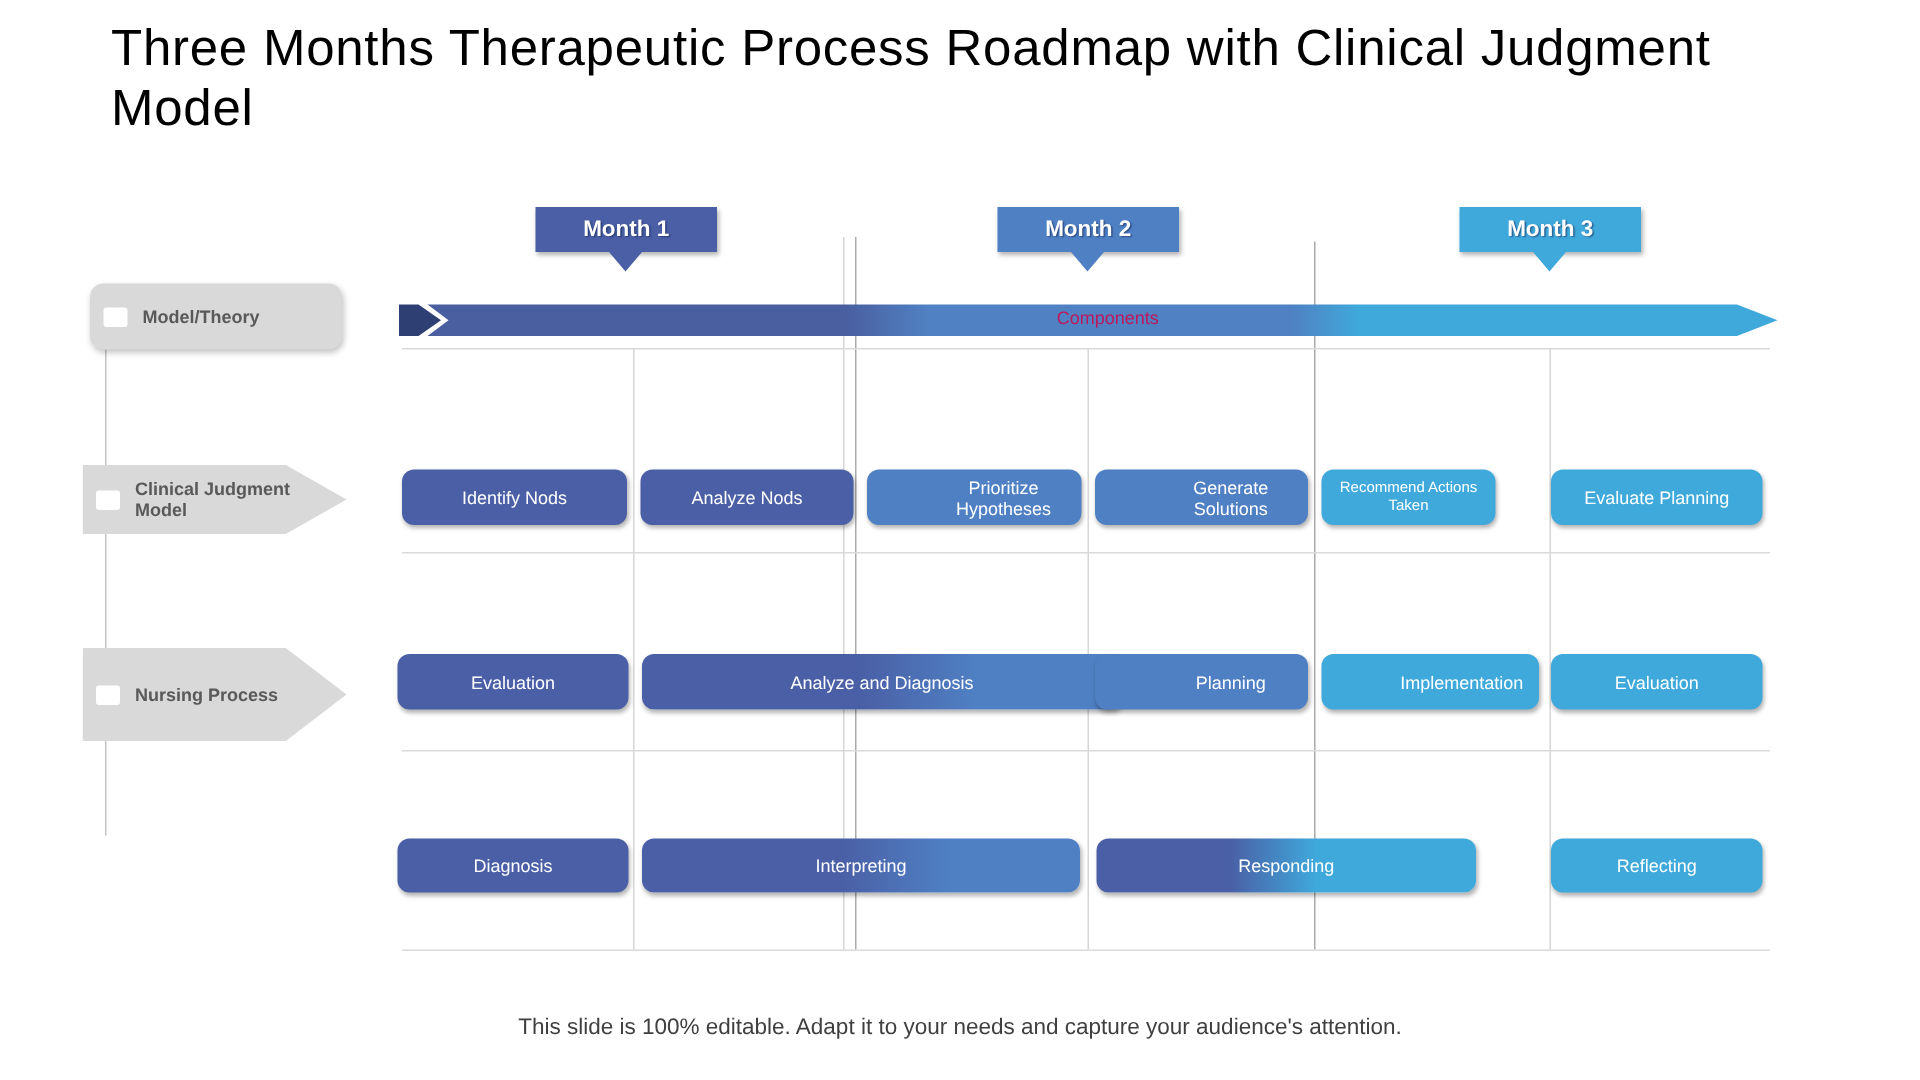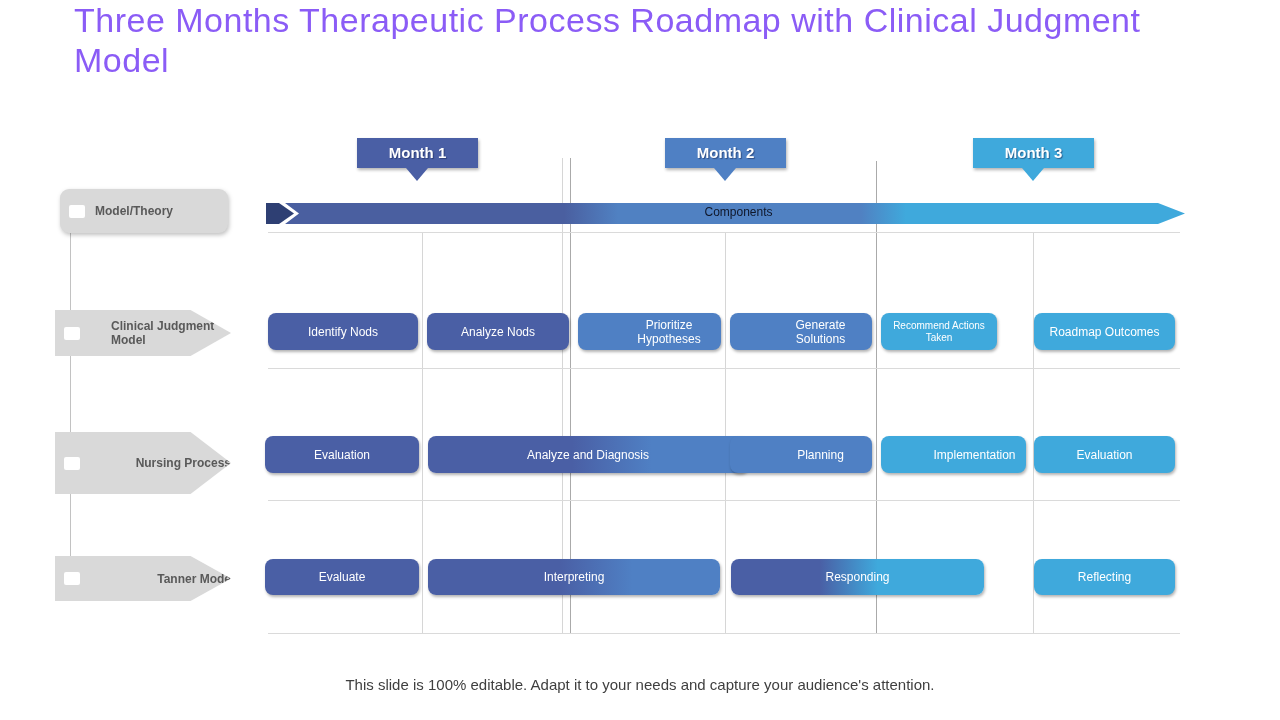--- a/index.html
+++ b/index.html
@@ -1,22 +1,22 @@
 <!DOCTYPE html>
 <html><head>
 <meta charset="utf-8">
 <style>
   * { margin:0; padding:0; box-sizing:border-box; }
   html,body { width:1280px; height:720px; background:#ffffff; overflow:hidden;
               font-family:"Liberation Sans", sans-serif; }
   .canvas { position:absolute; left:0; top:0; width:1280px; height:720px; background:#fff; }
 
   
-  .slide-title { position:absolute; left:74px; top:0; width:1120px;
-    font-size:34px; line-height:40px; color:#8b5cf6; letter-spacing:0.5px; font-weight:400; }
+  .slide-title { position:absolute; left:74px; top:12px; width:1120px;
+    font-size:34px; line-height:40px; color:#000000; letter-spacing:0.5px; font-weight:400; }
 
   
   .month { position:absolute; top:138px; height:30px; width:121px; text-align:center;
     color:#ffffff; font-size:15px; font-weight:bold; line-height:30px;
     text-shadow:1px 1px 1px rgba(20,35,80,0.55); box-shadow:1px 2px 3px rgba(0,0,0,0.3); }
   .month-ptr { position:absolute; top:168px; width:0; height:0;
     border-left:11px solid transparent; border-right:11px solid transparent; border-top:13px solid; }
   #m1 { left:357px; background:#4a5fa5; } #m1p { left:406px; border-top-color:#4a5fa5; }
   #m2 { left:665px; background:#4f80c4; } #m2p { left:714px; border-top-color:#4f80c4; }
   #m3 { left:973px; background:#3fa9dc; } #m3p { left:1022px; border-top-color:#3fa9dc; }
@@ -29,30 +29,30 @@
   
   .connector { position:absolute; left:70px; top:233px; width:1px; height:324px; background:#c2c2c2; }
 
   
   .rowlabel { position:absolute; background:#d9d9d9; color:#595959; font-weight:bold;
     font-size:12px; filter:drop-shadow(1px 2px 2px rgba(0,0,0,0.25)); display:flex; align-items:center; }
   .rowlabel .sq { position:absolute; left:9px; width:16px; height:13px; background:#ffffff;
     border-radius:2px; }
   .rowlabel .txt { margin-left:35px; line-height:14px; }
   #lbl-model  { left:60px; top:189px; width:168px; height:44px; border-radius:9px; }
-  .arrowlabel { clip-path:polygon(0 0, 77% 0, 100% 50%, 77% 100%, 0 100%);justify-content:flex-end; }
+  .arrowlabel { clip-path:polygon(0 0, 77% 0, 100% 50%, 77% 100%, 0 100%); }
   #lbl-clin   { left:55px; top:310px; width:176px; height:46px; }
   #lbl-clin .txt { width:120px; }
   #lbl-nurs   { left:55px; top:432px; width:176px; height:62px; }
   #lbl-tann   { left:55px; top:556px; width:176px; height:45px; }
 
   
   .compbar { position:absolute; left:266px; top:202px; width:921px; height:23px; }
   .compbar-label { position:absolute; left:266px; top:205px; width:921px; text-align:center;
-    color:#0f172a; font-size:12px;padding-left:24px; }
+    color:#be185d; font-size:12px;padding-left:24px; }
 
   
   .blk { position:absolute; border-radius:8px; color:#ffffff; font-size:12px; line-height:14px;
     display:flex; align-items:center; justify-content:center; text-align:center;
     box-shadow:1px 2px 3px rgba(0,0,0,0.3); padding:2px 6px; }
   .c-dark  { background:#4a5fa5; }
   .c-med   { background:#4f80c4;padding-left:45px; }
   .c-light { background:#3fa9dc; }
   .c-grad-dm { background:linear-gradient(90deg,#4a5fa5 45%,#4f80c4 70%); }
   .c-grad-dl { background:linear-gradient(90deg,#4a5fa5 35%,#3fa9dc 58%); }
@@ -113,24 +113,20 @@
     <span class="txt">Model/Theory</span>
   </div>
   <div class="rowlabel arrowlabel" id="lbl-clin">
     <span class="sq"></span>
     <span class="txt">Clinical Judgment Model</span>
   </div>
   <div class="rowlabel arrowlabel" id="lbl-nurs">
     <span class="sq"></span>
     <span class="txt">Nursing Process</span>
   </div>
-  <div class="rowlabel arrowlabel" id="lbl-tann">
-    <span class="sq"></span>
-    <span class="txt">Tanner Mode</span>
-  </div>
 
   <svg class="compbar" viewBox="0 0 921 23">
     <defs>
       <linearGradient id="barGrad" x1="0" y1="0" x2="1" y2="0">
         <stop offset="0" stop-color="#4a5fa0"></stop>
         <stop offset="0.31" stop-color="#4a5fa0"></stop>
         <stop offset="0.37" stop-color="#5081c2"></stop>
         <stop offset="0.64" stop-color="#5081c2"></stop>
         <stop offset="0.69" stop-color="#3fa9dc"></stop>
         <stop offset="1" stop-color="#3fa9dc"></stop>
@@ -139,28 +135,28 @@
     <path d="M 0,1 L 13,1 L 28,11.5 L 13,22 L 0,22 Z" fill="#2e3f73"></path>
     <path d="M 19,1 L 892,1 L 919,11.5 L 892,22 L 19,22 L 33,11.5 Z" fill="url(#barGrad)"></path>
   </svg>
   <div class="compbar-label">Components</div>
 
   <div class="blk c-dark" id="b-cj0">Identify Nods</div>
   <div class="blk c-dark" id="b-cj1">Analyze Nods</div>
   <div class="blk c-med" id="b-cj2">Prioritize Hypotheses</div>
   <div class="blk c-med" id="b-cj3">Generate Solutions</div>
   <div class="blk c-light" id="b-cj4">Recommend Actions Taken</div>
-  <div class="blk c-light" id="b-cj5">Roadmap Outcomes</div>
+  <div class="blk c-light" id="b-cj5">Evaluate Planning</div>
 
   <div class="blk c-dark" id="b-np0">Evaluation</div>
   <div class="blk c-grad-dm" id="b-np1">Analyze and Diagnosis</div>
   <div class="blk c-med" id="b-np2">Planning</div>
   <div class="blk c-light" id="b-np3">Implementation</div>
   <div class="blk c-light" id="b-np4">Evaluation</div>
 
-  <div class="blk c-dark" id="b-tm0">Evaluate</div>
+  <div class="blk c-dark" id="b-tm0">Diagnosis</div>
   <div class="blk c-grad-dm" id="b-tm1">Interpreting</div>
   <div class="blk c-grad-dl" id="b-tm2">Responding</div>
   <div class="blk c-light" id="b-tm3">Reflecting</div>
 
   <div class="footer">This slide is 100% editable. Adapt it to your needs and capture your audience's attention.</div>
 
 </div>
 
 </body></html>

